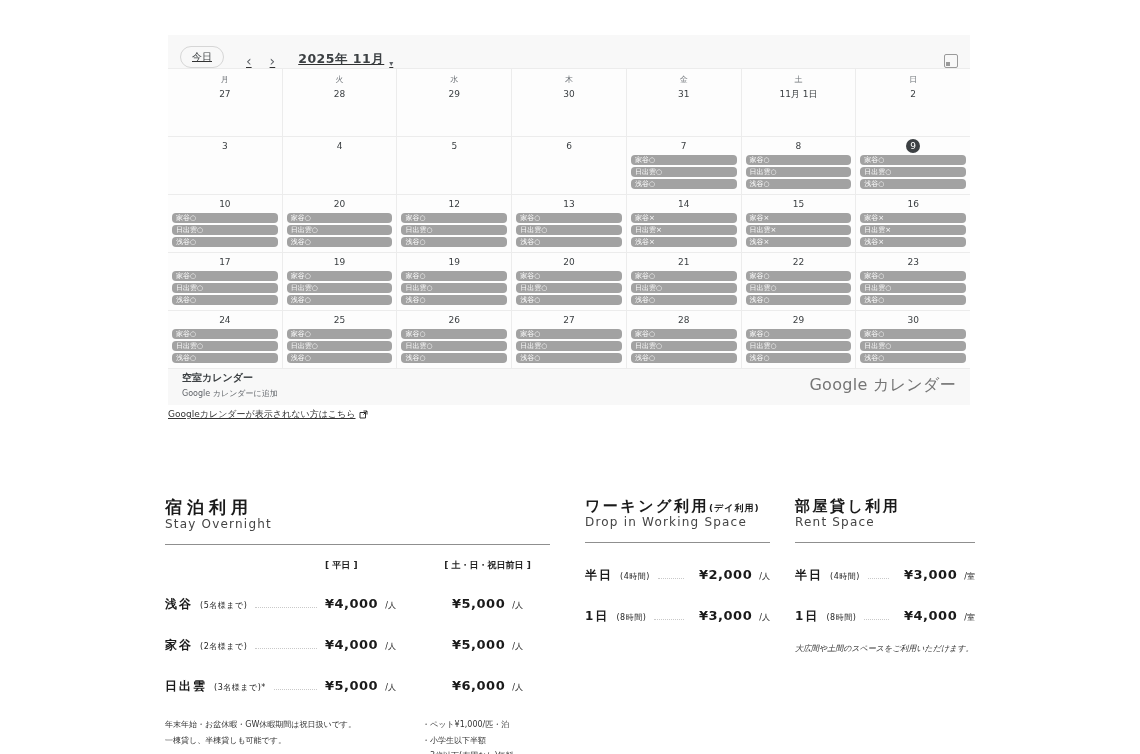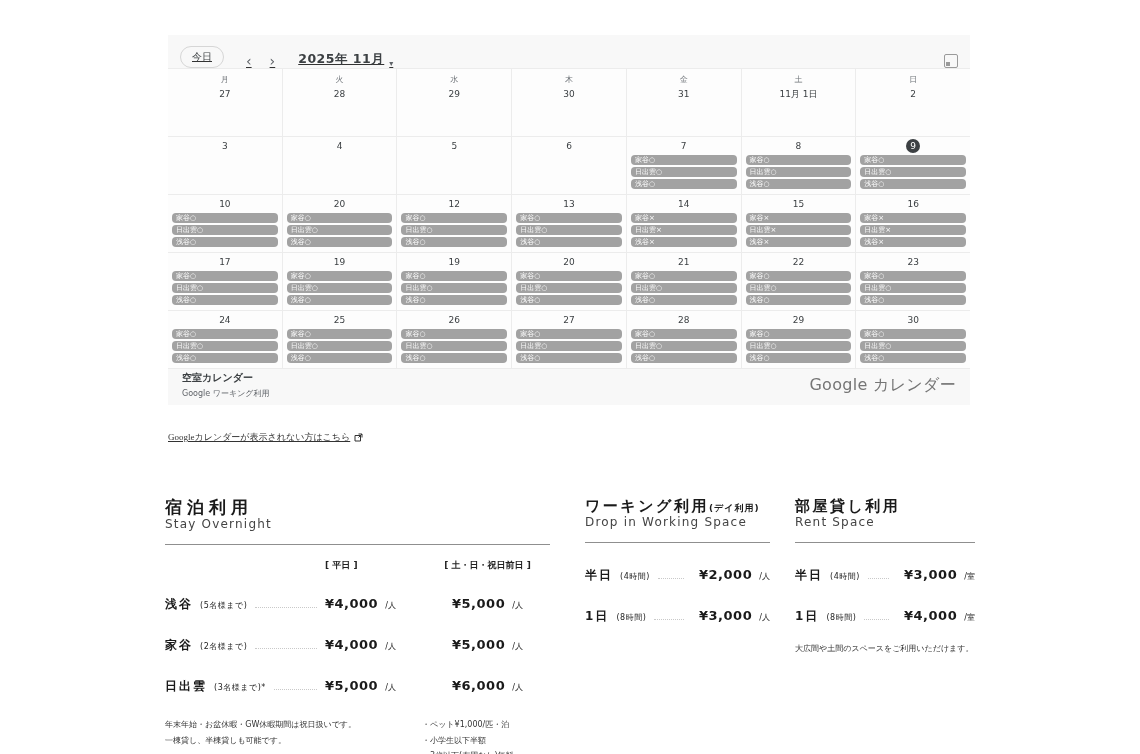--- a/index.html
+++ b/index.html
@@ -38,22 +38,22 @@
   .cal-pill{background:#a2a2a2;color:#fff;font-size:7px;line-height:10px;height:10px;
             border-radius:4px;margin:0 4px 2px;padding:0 4px;white-space:nowrap;
             overflow:hidden;cursor:pointer;}
 
   .cal-footer{position:absolute;left:0;right:0;bottom:0;height:40px;display:flex;
               align-items:center;justify-content:space-between;padding:0 14px;}
   .cal-footer-title{font-size:10px;font-weight:700;color:#3c4043;}
   .cal-footer-add{font-size:8px;color:#5f6368;margin-top:3px;cursor:pointer;text-decoration:none;display:block;}
   .cal-logo{font-size:16px;color:#757575;letter-spacing:.3px;cursor:pointer;}
 
-  .fallback-link{position:absolute;left:168px;top:431px;font-size:9px;color:#333;
-                 text-decoration:underline;display:flex;align-items:center;gap:4px;cursor:pointer;font-family:Liberation Serif, serif;}
+  .fallback-link{position:absolute;left:168px;top:408px;font-size:9px;color:#333;
+                 text-decoration:underline;display:flex;align-items:center;gap:4px;cursor:pointer;}
   .ext-icon{display:inline-block;}
 
   
   section{position:absolute;top:497px;}
   .stay{left:165px;width:385px;}
   .working{left:585px;width:185px;}
   .rent{left:795px;width:180px;}
   h2{margin:0;font-size:17px;letter-spacing:5px;color:#1a1a1a;font-weight:700;line-height:1.2;}
   .working h2,.rent h2{font-size:15px;letter-spacing:2.5px;}
   .h2-note{font-size:9px;letter-spacing:1px;font-weight:700;}
@@ -67,21 +67,21 @@
   .p-name b{font-size:12px;letter-spacing:2px;color:#1a1a1a;}
   .p-name small{font-size:8px;letter-spacing:.5px;color:#222;margin-left:2px;}
   .leader{flex:1;border-bottom:1px dotted #c9c9c9;margin:0 8px 3px;}
   .price{font-size:13px;font-weight:700;letter-spacing:.5px;color:#1a1a1a;}
   .unit{font-size:8px;color:#222;margin-left:2px;}
   .p-col{white-space:nowrap;}
   .p-col.single{text-align:right;min-width:78px;}
   .footnotes{display:flex;margin-top:22px;font-size:8px;color:#333;line-height:1.9;}
   .fn-left{flex:1;}
   .fn-right{width:128px;}
-  .single-note{margin-top:18px;font-size:8px;color:#333;}
+  .single-note{margin-top:18px;font-size:8px;color:#333;font-style:italic;}
 </style>
 </head>
 <body>
 
 <div class="cal-embed">
   <div class="cal-toolbar">
     <button class="btn-today">今日</button>
     <span class="nav-arrow first">‹</span>
     <span class="nav-arrow">›</span>
     <span class="cal-title">2025年 11月</span>
@@ -353,21 +353,21 @@
           <div class="cal-pill">家谷○</div>
           <div class="cal-pill">日出雲○</div>
           <div class="cal-pill">浅谷○</div>
         </div>
       </div>
     </div>
 
   <div class="cal-footer">
     <div>
       <div class="cal-footer-title">空室カレンダー</div>
-      <a class="cal-footer-add">Google ワーキング利用</a>
+      <a class="cal-footer-add">Google カレンダーに追加</a>
     </div>
     <div class="cal-logo">Google カレンダー</div>
   </div>
 </div>
 
 <a class="fallback-link">
   <span>Googleカレンダーが表示されない方はこちら</span>
   <svg class="ext-icon" width="9" height="9" viewBox="0 0 9 9">
     <path d="M1 2.5 H6.5 V8 H1 Z" fill="none" stroke="#333" stroke-width="1"></path>
     <path d="M4.5 1 H8 V4.5 M8 1 L4.5 4.5" fill="none" stroke="#333" stroke-width="1"></path>

